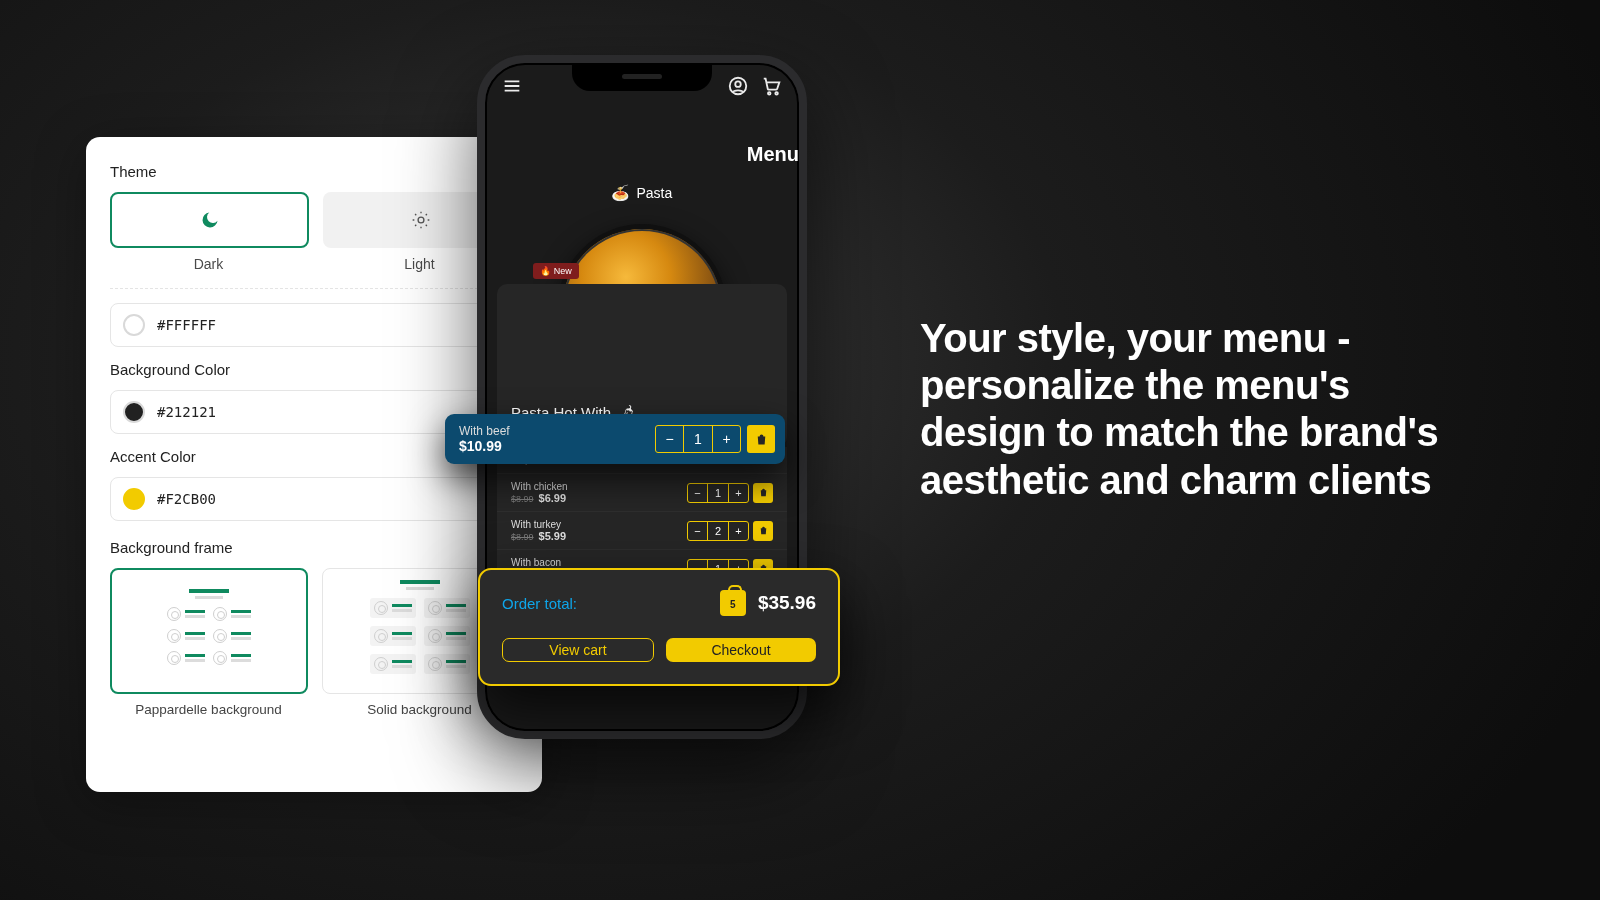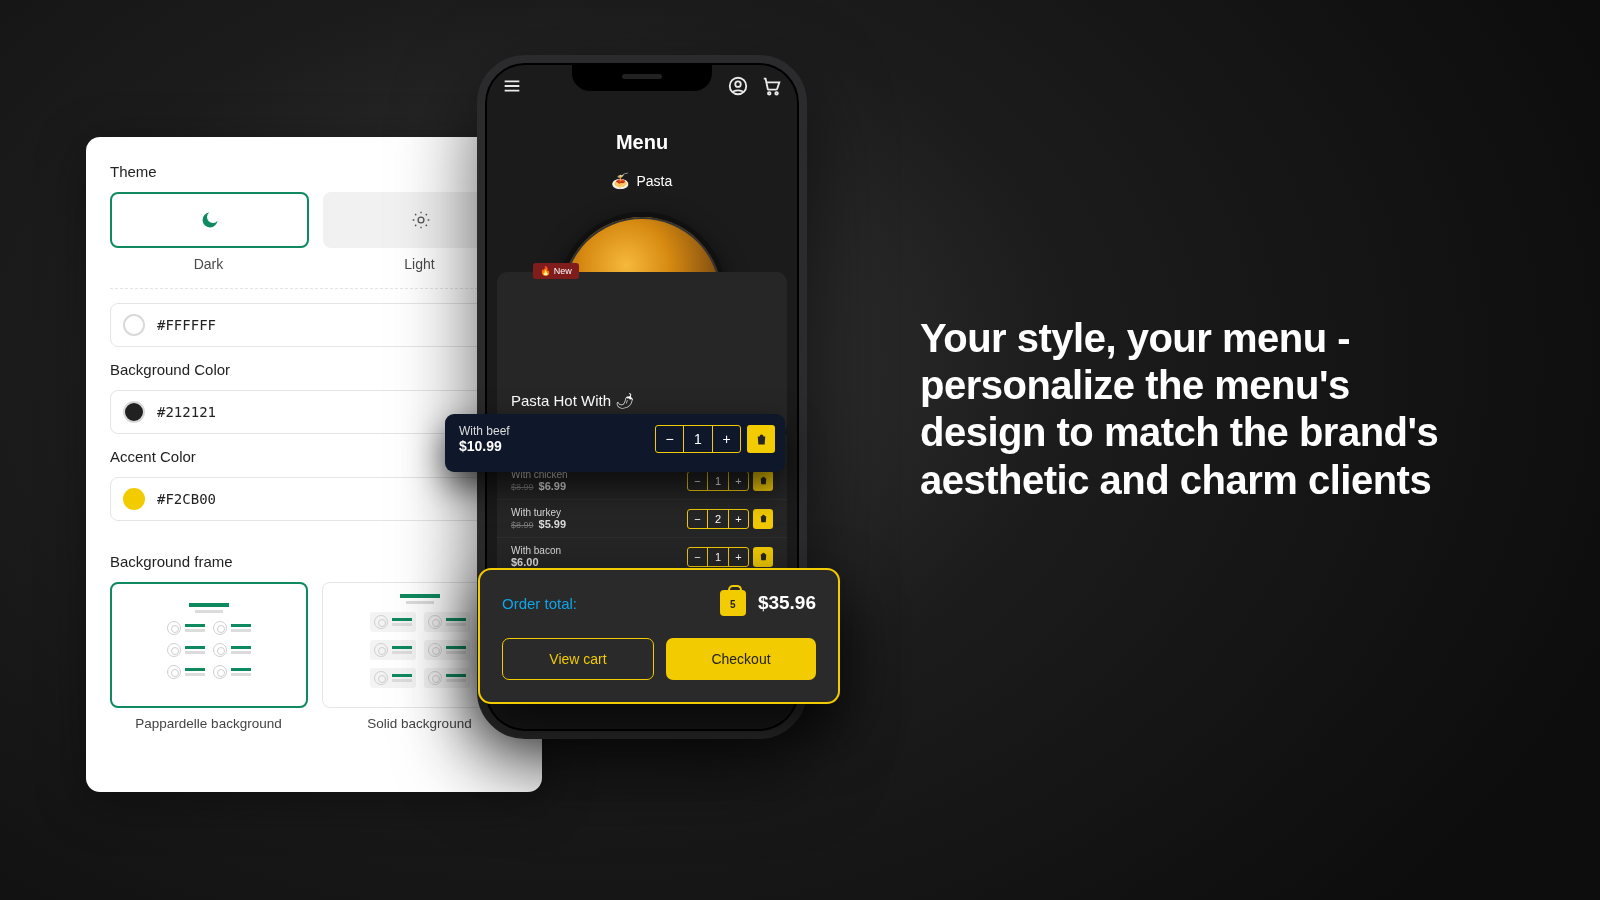--- a/index.html
+++ b/index.html
@@ -106,21 +106,21 @@
     color:#fff;
   }
   .notch {
     position:absolute; top:0; left:50%; transform:translateX(-50%);
     width:140px; height:28px; background:#000; border-radius:0 0 18px 18px;
     z-index:5;
   }
   .notch::before{content:"";position:absolute;left:50%;top:11px;transform:translateX(-50%);width:40px;height:5px;background:#222;border-radius:3px;}
   .phone-top { display:flex; justify-content:space-between; padding:12px 16px 0; }
   .phone-top svg { width:22px; height:22px; fill:none; stroke:#eaeaea; stroke-width:2; }
-  .phone h2 { text-align:center; font-size:20px; margin-top:34px; font-weight:600;}
+  .phone h2 { text-align:right; font-size:20px; margin-top:46px; font-weight:600;}
   .cat-chip { display:flex; justify-content:center; align-items:center; gap:6px; margin-top:18px; font-size:14px;}
   .plate-emoji{font-size:15px;}
   .dish-img {
     width:170px; height:170px; border-radius:50%;
     margin:22px auto 0;
     background: radial-gradient(circle at 40% 30%, #f6b93b 0%, #d68910 30%, #7b4a12 65%, #2a2a2a 78%, #181818 100%);
     border:5px solid #101010;
     position:relative;
     box-shadow: inset 0 0 0 2px #333, 0 8px 25px rgba(0,0,0,.6);
   }
@@ -156,23 +156,23 @@
   }
   .stepper button,.stepper span{width:20px;text-align:center;color:#fff;font-size:11px;line-height:18px;}
   .stepper button{background:none;border:none;border-right:1px solid #f2cb00;cursor:pointer;}
   .stepper button:last-child{border-right:none;border-left:1px solid #f2cb00;}
   .bag-btn{width:20px;height:20px;background:#f2cb00;border-radius:3px;display:flex;align-items:center;justify-content:center;}
   .bag-btn svg{width:11px;height:11px;fill:#262626;}
 
   
   .pop-variant{
     position:absolute; left:445px; top:414px; width:340px;
-    background:#0f172a; border-radius:9px;
+    background:#0c4a6e; border-radius:9px;
     display:flex; justify-content:space-between; align-items:center;
-    padding:10px 10px 18px 14px;
+    padding:10px 10px 10px 14px;
     box-shadow:0 15px 35px rgba(0,0,0,.7);
     z-index:6; color:#fff;
   }
   .pop-variant .q{display:flex;align-items:center;gap:6px;}
   .pop-variant .stepper{height:28px;}
   .pop-variant .stepper button,.pop-variant .stepper span{width:28px;line-height:26px;font-size:14px;}
   .pop-variant .bag-btn{width:28px;height:28px;}
   .pop-variant .bag-btn svg{width:15px;height:15px;}
   .pop-variant .nm{font-size:12px;color:#ddd;}
   .pop-variant .pr{font-size:14px;font-weight:600;}
@@ -186,21 +186,21 @@
     box-shadow:0 25px 60px rgba(0,0,0,.75);
     color:#fff; z-index:7;
   }
   .order-top{display:flex;justify-content:space-between;align-items:center;margin-bottom:22px;}
   .order-top .lbl{font-size:15px;color:#0ea5e9;}
   .order-top .amt{font-size:19px;font-weight:600;}
   .cart-ind{width:26px;height:26px;background:#f2cb00;border-radius:4px;position:relative;margin-right:12px;}
   .cart-ind::before{content:"";position:absolute;top:-5px;left:8px;width:10px;height:8px;border:2px solid #f2cb00;border-bottom:none;border-radius:5px 5px 0 0;}
   .cart-ind .n{position:absolute;inset:0;display:flex;align-items:center;justify-content:center;font-size:10px;color:#222;font-weight:700;padding-top:2px;}
   .order-btns{display:flex;gap:12px;}
-  .order-btns button{flex:1;height:42px;border-radius:7px;font-size:14px;font-weight:500;cursor:pointer;}
+  .order-btns button{flex:1;height:24px;border-radius:7px;font-size:14px;font-weight:500;cursor:pointer;}
   .btn-view{background:transparent;border:1.5px solid #f2cb00;color:#f2cb00;}
   .btn-checkout{background:#f2cb00;border:none;color:#222;}
 
   
   .ico-moon{width:20px;height:20px;}
   .ico-sun{width:20px;height:20px;}
 </style>
 </head>
 <body>
 
@@ -237,21 +237,21 @@
     <span class="swatch" style="background:#212121;border-color:#d9d9d9"></span>
     <span>#212121</span>
   </div>
 
   <h4>Accent Color</h4>
   <div class="color-row">
     <span class="swatch" style="background:#F2CB00;border-color:#F2CB00"></span>
     <span>#F2CB00</span>
   </div>
 
-  <h4 style="margin-top:32px">Background frame</h4>
+  <h4 style="margin-top:18px">Background frame</h4>
   <div class="row">
     <div class="frame-card active">
       <div class="mock transparent">
         <div style="width:40px;height:4px;background:#0f8a5f;margin:0 auto 3px"></div>
         <div style="width:28px;height:3px;background:#dcdcdc;margin:0 auto 8px"></div>
         <div class="mock-row">
             <div class="mock-cell">
               <span class="icon"></span>
               <div class="mock-lines">
                 <span class="green"></span>

